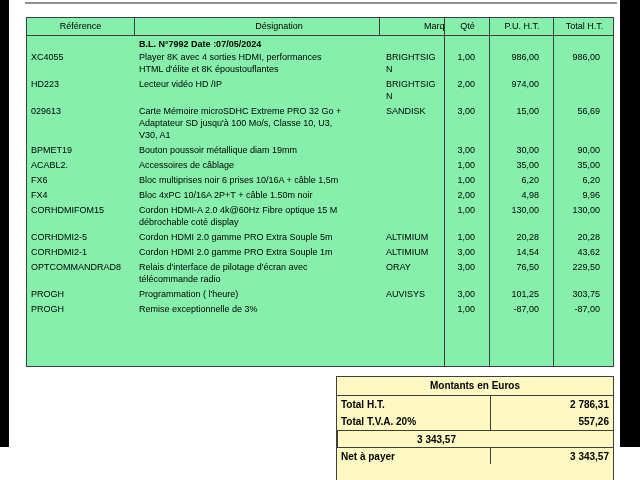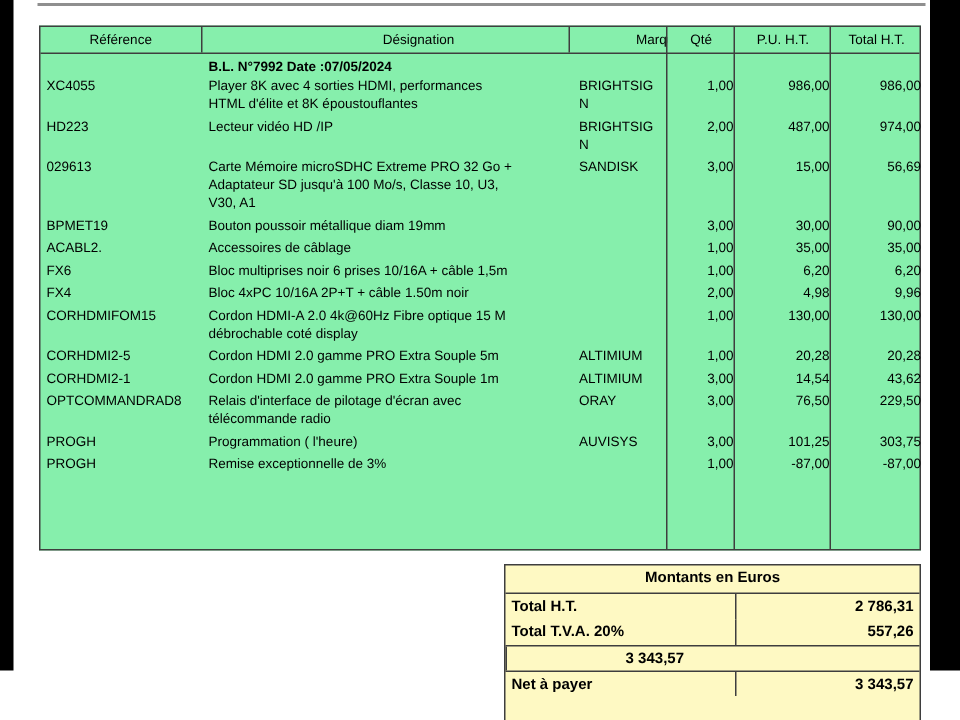--- a/index.html
+++ b/index.html
@@ -23,21 +23,21 @@
   .header-cell{text-align:center;line-height:16px;overflow:hidden;}
   .hb{border-left:1px solid #3e3e3e;padding-left:44px;}
 
   .rows{padding-top:2px;font-size:9px;line-height:12px;}
   .item-row{margin-bottom:3px;}
   .note-row{margin-bottom:1px;}
   .note-row .c-des{font-weight:bold;}
   .c-ref{padding-left:4px;overflow:hidden;}
   .c-des{padding-left:5px;white-space:pre-line;}
   .c-mar{padding-left:7px;white-space:pre-line;}
-  .c-num{text-align:right;padding-right:1px;}
+  .c-num{text-align:right;padding-right:15px;}
 
   .totals-box{
     position:absolute;left:336px;top:376px;width:278px;height:112px;
     border:1px solid #3e3e3e;box-sizing:border-box;font-weight:bold;background:#fef9c3;
   }
   .totals-title{height:18px;border-bottom:1px solid #3e3e3e;text-align:center;font-size:10px;line-height:17px;}
   .totals-row{display:flex;height:17px;font-size:10px;box-sizing:border-box;}
   .totals-row.sep{border-top:1px solid #3e3e3e;}
   .t-label{flex:1;padding-left:4px;display:flex;align-items:center;}
   .t-value{width:74px;border-left:1px solid #3e3e3e;padding-right:4px;display:flex;align-items:center;justify-content:flex-end;padding-left:44px;}
@@ -79,21 +79,20 @@
       <div class="c-num">986,00</div>
       <div class="c-num">986,00</div>
     </div>
 
     <div class="grid-cols item-row">
       <div class="c-ref">HD223</div>
       <div class="c-des">Lecteur vidéo HD /IP</div>
       <div class="c-mar">BRIGHTSIG
 N</div>
       <div class="c-num">2,00</div>
-      <div class="c-num">487,00</div>
       <div class="c-num">974,00</div>
     </div>
 
     <div class="grid-cols item-row">
       <div class="c-ref">029613</div>
       <div class="c-des">Carte Mémoire microSDHC Extreme PRO 32 Go +
 Adaptateur SD jusqu'à 100 Mo/s, Classe 10, U3,
 V30, A1</div>
       <div class="c-mar">SANDISK</div>
       <div class="c-num">3,00</div>

